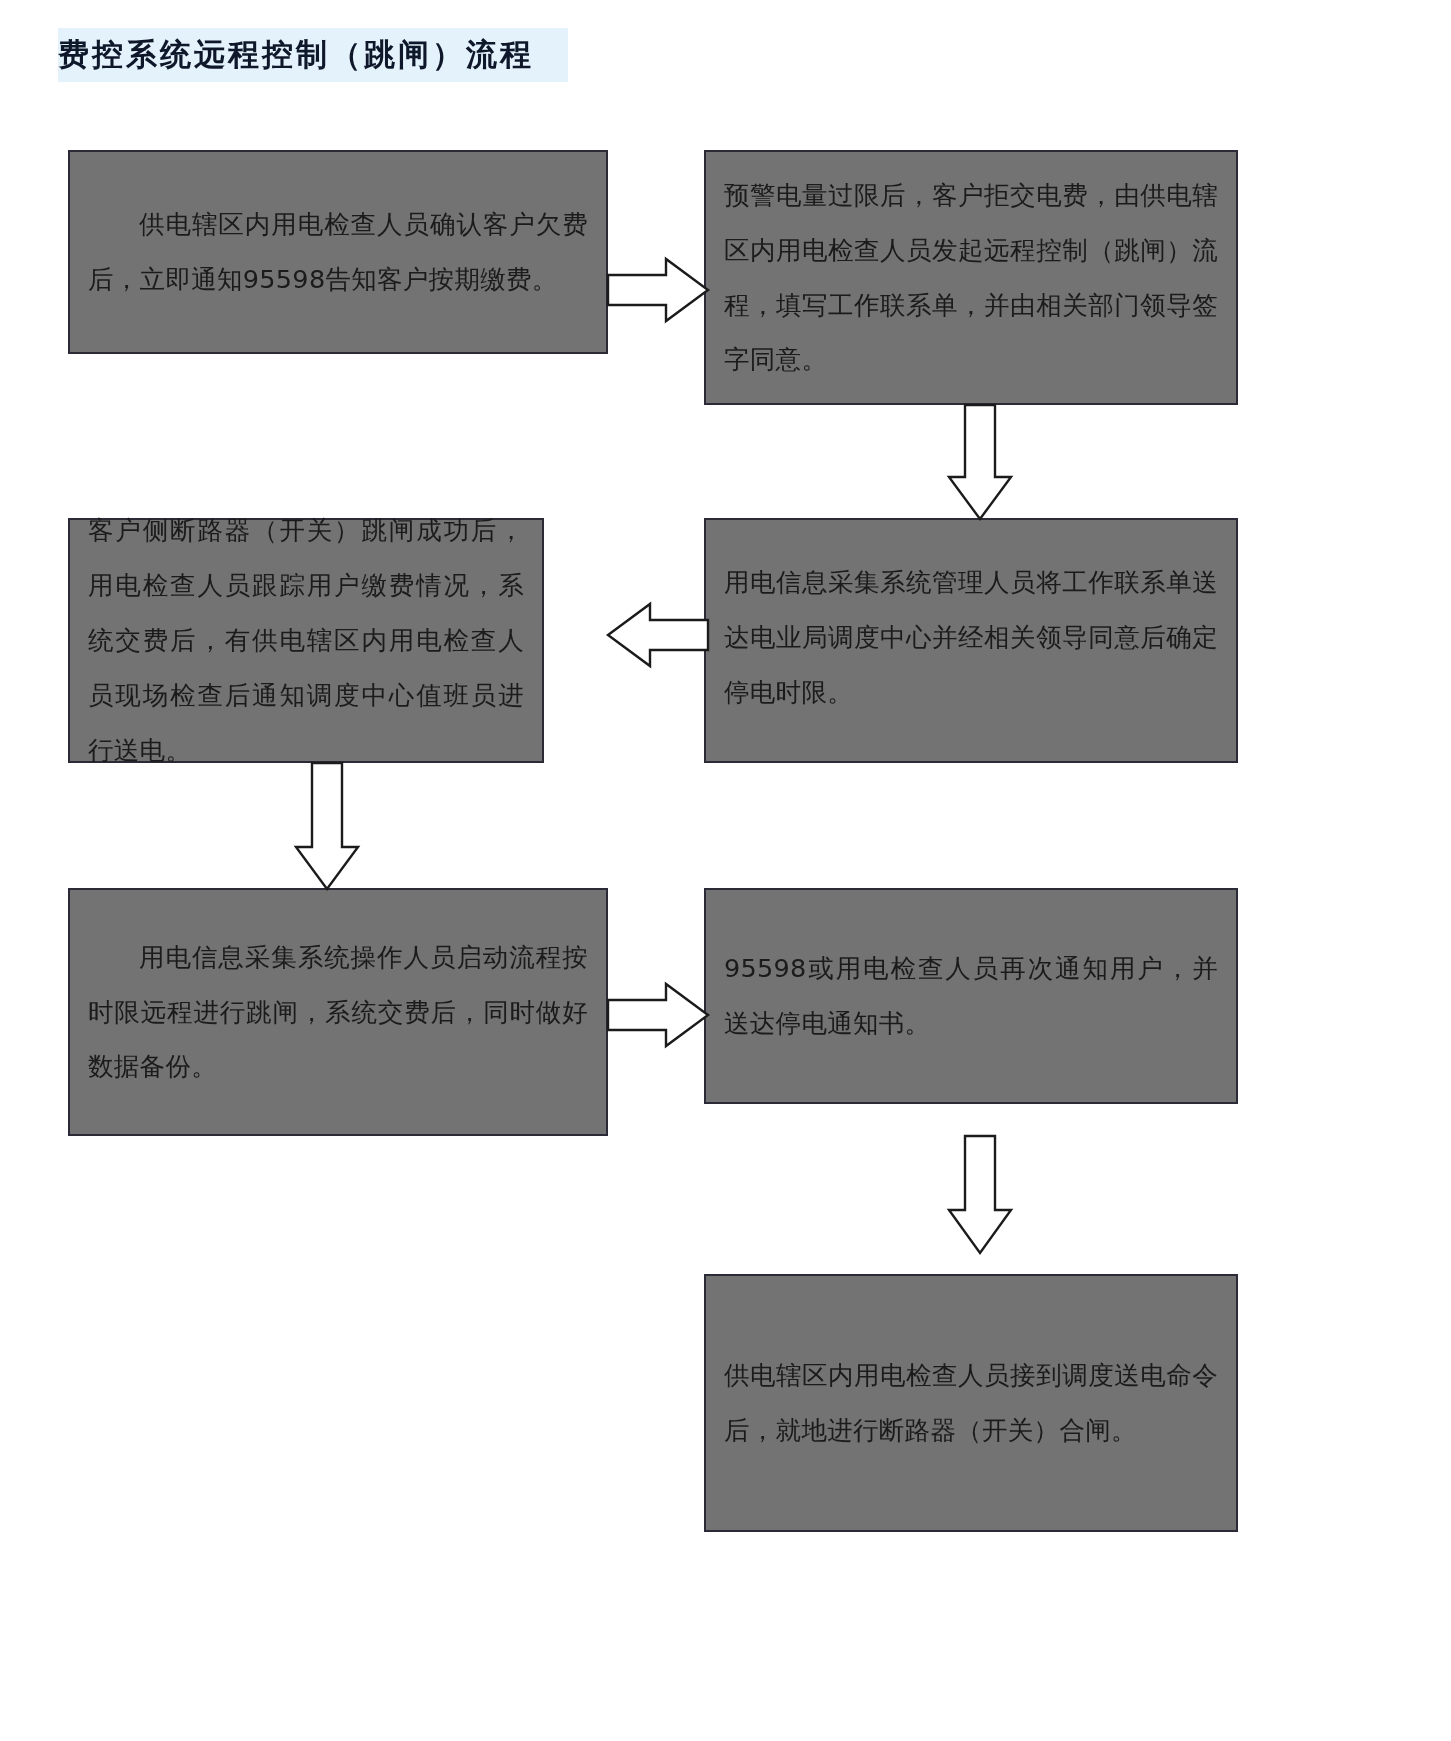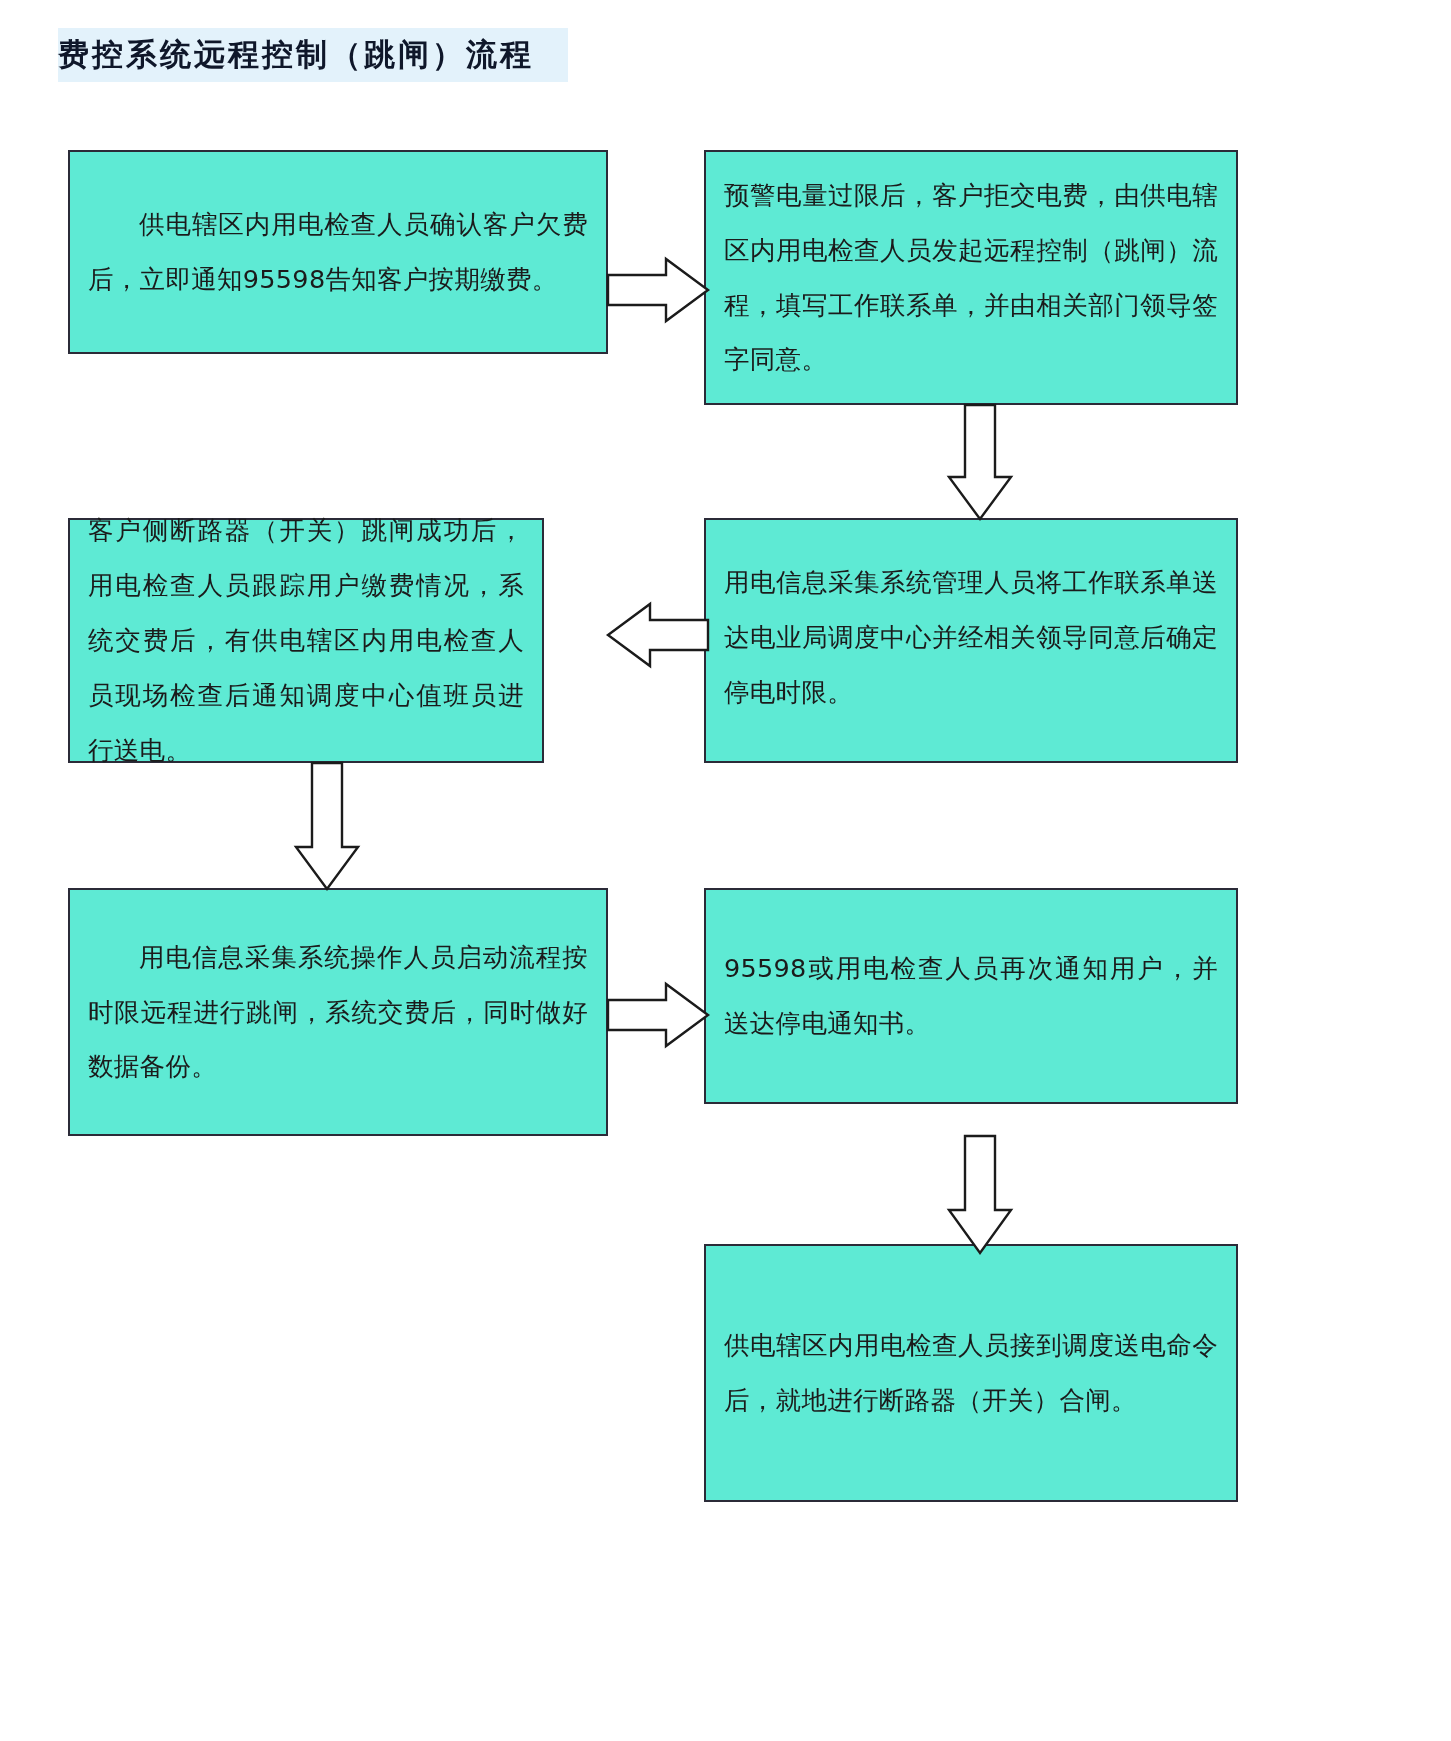--- a/index.html
+++ b/index.html
@@ -34,21 +34,21 @@
     font-weight: bold;
     color: #0f172a;
     letter-spacing: 3px;
     white-space: nowrap;
   }
 
   
   .node {
     position: absolute;
     box-sizing: border-box;
-    background: #5eead4;
+    background: #737373;
     border: 2px solid #2b2b38;
     display: flex;
     align-items: center;
   }
   .node-text {
     font-size: 25.5px;
     line-height: 2.15;
     color: #1b1b1b;
     width: 100%;
     padding: 0 18px;
@@ -60,21 +60,21 @@
     text-indent: 51px;
   }
 
   
   #node-1 { left: 68px;  top: 150px;  width: 540px; height: 204px; }
   #node-2 { left: 704px; top: 150px;  width: 534px; height: 255px; }
   #node-3 { left: 68px;  top: 518px;  width: 476px; height: 245px; }
   #node-4 { left: 704px; top: 518px;  width: 534px; height: 245px; font-family: Liberation Mono, monospace; }
   #node-5 { left: 68px;  top: 888px;  width: 540px; height: 248px; }
   #node-6 { left: 704px; top: 888px;  width: 534px; height: 216px; }
-  #node-7 { left: 704px; top: 1244px; width: 534px; height: 258px; }
+  #node-7 { left: 704px; top: 1274px; width: 534px; height: 258px; }
 
   
   .arrow {
     position: absolute;
   }
   .arrow svg { display: block; overflow: visible; }
 
   #arrow-1-2 { left: 608px; top: 255px;  width: 100px; height: 70px; }
   #arrow-2-4 { left: 945px; top: 405px;  width: 70px;  height: 115px; }
   #arrow-4-3 { left: 608px; top: 600px;  width: 100px; height: 70px; }

